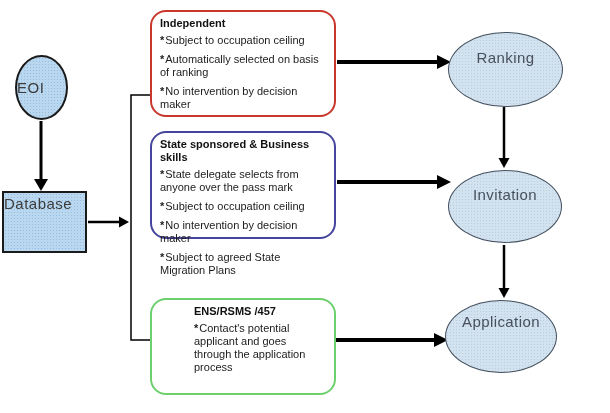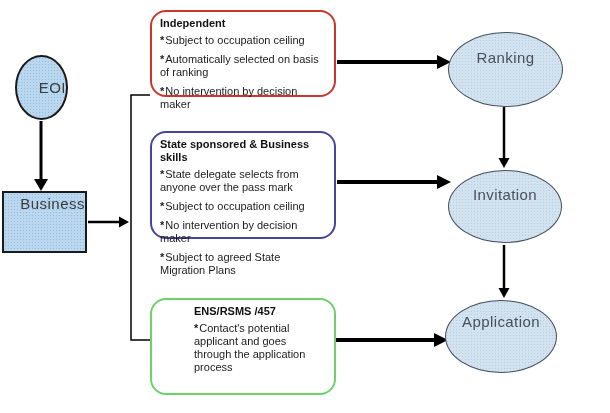--- a/index.html
+++ b/index.html
@@ -7,21 +7,21 @@
   .canvas{position:relative;width:610px;height:413px;background:#fff;overflow:hidden;}
 
   
   .blue-node{
     position:absolute;
     background-color:#b9d7ee;
     background-image:radial-gradient(circle, rgba(110,155,200,.45) .8px, transparent 1px);
     background-size:3px 3px;
     border:2px solid #1a1a1a;
     color:#3c3c3c;
-    display:flex;justify-content:flex-end;
+    display:flex;justify-content:flex-start;
     box-sizing:border-box;
   }
   .ellipse{border-radius:50%;align-items:center;}
   .rect-node{align-items:flex-start;padding-top:2px;}
   .node-label{font-size:15px;letter-spacing:.5px;color:#3c3c3c;}
 
   
   .stage-ellipse{
     position:absolute;border-radius:50%;
     background-color:#d3e2ef;
@@ -91,24 +91,24 @@
       <line x1="504" y1="245" x2="504" y2="288" stroke="#000" stroke-width="2.5"></line>
       <polygon points="498.5,288 509.5,288 504,298" fill="#000"></polygon>
     </g>
   </svg>
 
   <div class="blue-node ellipse" style="left:15px;top:55px;width:53px;height:65px;">
     <span class="node-label">EOI</span>
   </div>
 
   <div class="blue-node rect-node" style="left:2px;top:191px;width:85px;height:62px;">
-    <span class="node-label">Business</span>
+    <span class="node-label">Database</span>
   </div>
 
-  <div class="pathway-box" style="left: 150px; top: 10px; width: 186px; height: 87px; border-color: rgb(201, 55, 44);">
+  <div class="pathway-box" style="left: 150px; top: 10px; width: 186px; height: 107px; border-color: rgb(201, 55, 44);">
     <div class="pathway-title">Independent</div>
     <div class="bullet">Subject to occupation ceiling</div>
     <div class="bullet">Automatically selected on basis of ranking</div>
     <div class="bullet">No intervention by decision maker</div>
   </div>
 
   <div class="pathway-box" style="left: 150px; top: 131px; width: 186px; height: 108px; border-color: rgb(69, 69, 157);">
     <div class="pathway-title">State sponsored &amp; Business skills</div>
     <div class="bullet">State delegate selects from anyone over the pass mark</div>
     <div class="bullet">Subject to occupation ceiling</div>

